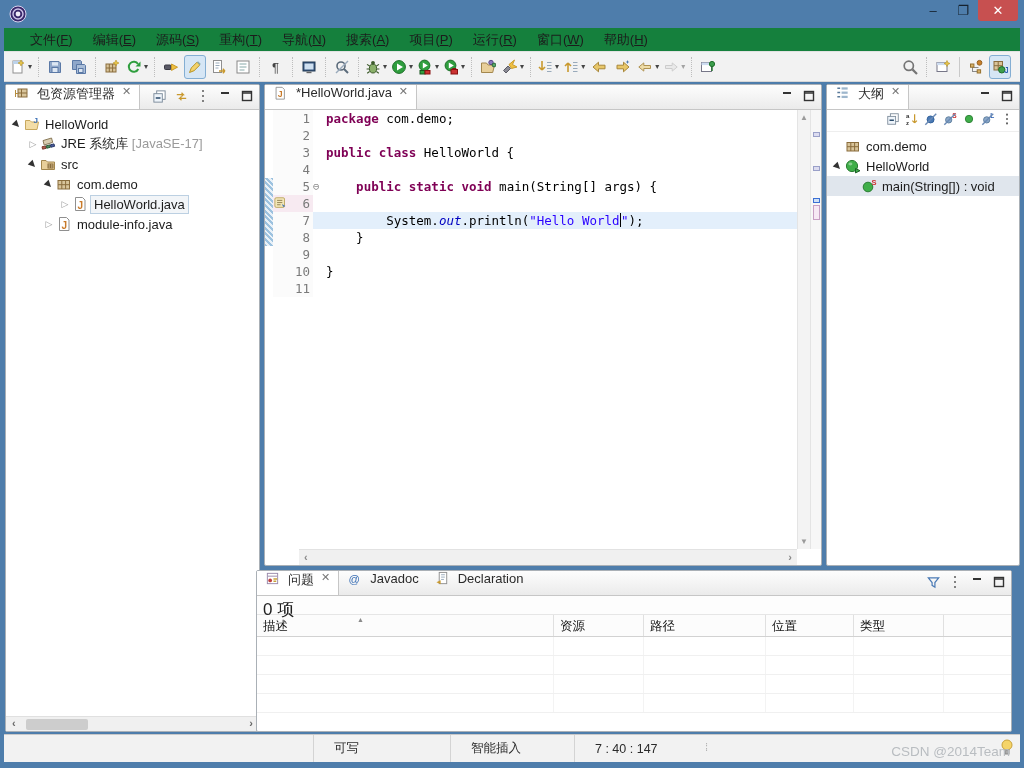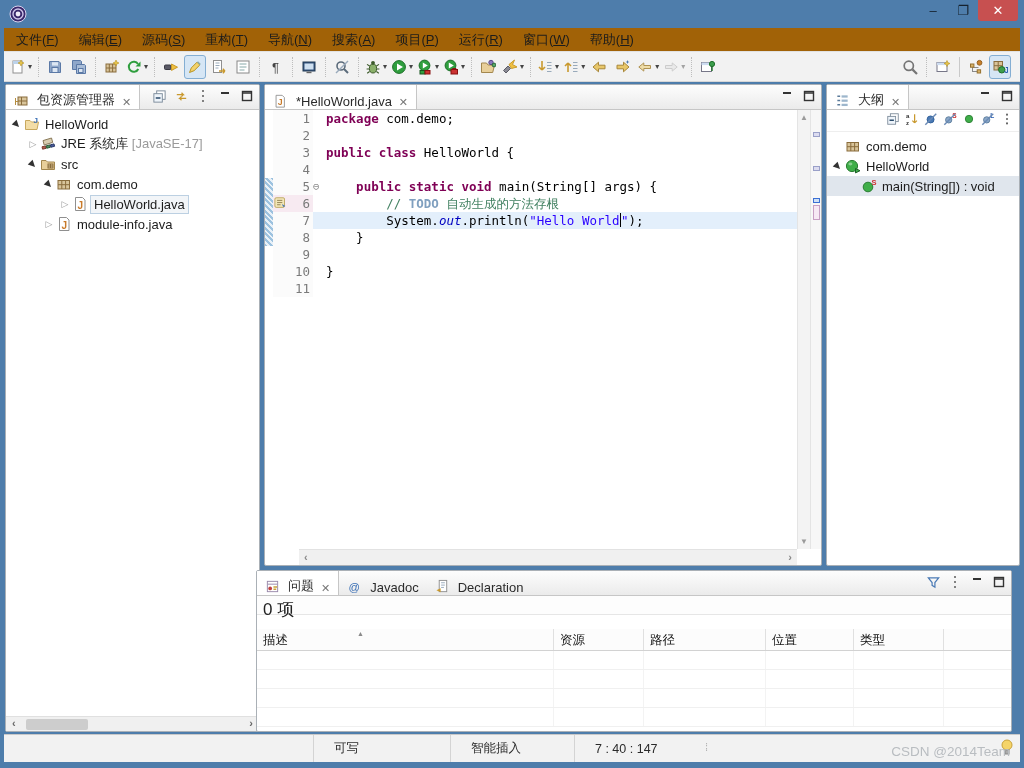--- a/index.html
+++ b/index.html
@@ -9,38 +9,38 @@
 
   
   .titlebar { position:absolute; left:0; top:0; width:1024px; height:28px; background:#4e7dab; }
   .app-icon { position:absolute; left:9px; top:5px; width:18px; height:18px; }
   .title-text { position:absolute; left:0; right:0; top:5px; text-align:center; font-size:14px; color:#17212e; }
   .win-btns { position:absolute; right:6px; top:0; display:flex; }
   .wbtn { width:30px; height:21px; display:flex; align-items:center; justify-content:center; color:#16222e; font-size:13px; }
   .wbtn.close { width:40px; background:#c75050; color:#fff; border-radius:0 0 3px 3px; font-weight:bold; }
 
   
-  .menubar { position:absolute; left:4px; right:4px; top:28px; height:24px; background:#a16207; border-bottom:1px solid #e2e2e2; display:flex; align-items:center; padding-left:2px; }
+  .menubar { position:absolute; left:4px; right:4px; top:28px; height:24px; background:#15803d; border-bottom:1px solid #e2e2e2; display:flex; align-items:center; padding-left:16px; }
   .menu-item { padding:3px 10px; font-size:13px; color:#1c1c1c; cursor:default; }
   .menu-item u { text-decoration:underline; }
 
   
   .toolbar { position:absolute; left:4px; right:4px; top:52px; height:30px; background:#f2f2f2; border-bottom:1px solid #d7d7d7; display:flex; align-items:center; padding-left:4px; }
   .tbtn { height:24px; min-width:22px; display:flex; align-items:center; justify-content:center; border:1px solid transparent; border-radius:3px; margin:0 1px; }
   .tbtn.active { background:#d6e6f5; border-color:#84aed3; }
   .tbtn.disabled { opacity:.45; }
   .caret { font-size:8px; color:#444; margin-left:2px; }
   .tsep { width:1px; height:20px; border-left:1px dotted #bdbdbd; margin:0 4px; }
   .tsep.solid { border-left:1px solid #c9c9c9; }
   .toolbar-right { position:absolute; right:8px; top:3px; display:flex; align-items:center; }
 
   
   .panel { position:absolute; background:#fff; border:1px solid #aab0b6; border-radius:2px; overflow:hidden; }
   .tabrow { height:25px; background:linear-gradient(#fdfdfd,#ebebeb); border-bottom:1px solid #c6c6c6; display:flex; align-items:stretch; font-size:13px; color:#2b2b2b; position:relative; }
-  .tab { display:flex; align-items:flex-end; gap:5px; padding:0 8px; }
+  .tab { display:flex; align-items:flex-start; gap:5px; padding:0 8px; }
   .tab.active { background:#fff; border-right:1px solid #c6c6c6; }
   .tab .x { color:#777; font-size:11px; margin-left:2px; }
   .tabrow-btns { position:absolute; right:4px; top:0; height:25px; display:flex; align-items:center; gap:6px; }
   .mini { font-size:12px; color:#333; width:16px; text-align:center; }
 
   #pkg-panel { left:5px; top:84px; width:255px; height:648px; }
   #editor-panel { left:264px; top:84px; width:558px; height:482px; }
   #outline-panel { left:826px; top:84px; width:194px; height:482px; }
   #problems-panel { left:256px; top:570px; width:756px; height:162px; }
 
@@ -82,21 +82,21 @@
   .cur { display:inline-block; width:1.5px; height:14px; background:#000; vertical-align:-2px; }
   .vscroll { position:absolute; right:11px; top:25px; bottom:16px; width:13px; background:#f3f3f3; border-left:1px solid #e4e4e4; }
   .vscroll .a { position:absolute; left:2px; font-size:8px; color:#9a9a9a; }
   .overview { position:absolute; right:0; top:25px; bottom:16px; width:11px; background:#f7f7f7; border-left:1px solid #e4e4e4; }
   .ovm { position:absolute; left:2px; width:7px; height:5px; background:#dcdcf0; border:1px solid #9aa0c8; }
   .editor-hscroll { position:absolute; left:0; right:24px; bottom:0; height:16px; background:#f0f0f0; border-top:1px solid #e2e2e2; }
   .editor-hscroll .arr { position:absolute; top:1px; font-size:11px; color:#888; font-weight:bold; }
 
   
   .count-row { height:19px; font-size:17px; color:#222; padding:2px 6px; background:#fdfdfd; border-bottom:1px solid #e6e6e6; }
-  .phead { height:22px; display:flex; border-bottom:1px solid #d2d2d2; background:#fcfcfc; font-size:12.5px; color:#111;margin-top:14px; }
+  .phead { height:22px; display:flex; border-bottom:1px solid #d2d2d2; background:#fcfcfc; font-size:12.5px; color:#111; }
   .pcol { border-right:1px solid #e0e0e0; padding:3px 6px; position:relative; }
   .sortmark { position:absolute; top:1px; left:100px; font-size:7px; color:#8a8a8a; }
   .prow { height:19px; display:flex; border-bottom:1px solid #f0f0f0; }
   .pcell { border-right:1px solid #f3f3f3; }
 
   
   .statusbar { position:absolute; left:4px; right:4px; top:734px; height:28px; background:#f2f2f2; border-top:1px solid #c9c9c9; font-size:12.5px; color:#2b2b2b; }
   .scell { position:absolute; top:0; height:100%; display:flex; align-items:center; padding-left:20px; border-left:1px solid #d4d4d4; }
   .sdots { position:absolute; top:6px; color:#b5b5b5; font-size:11px; letter-spacing:0; }
   .watermark { position:absolute; right:10px; bottom:3px; color:#b9bdc1; font-size:13.5px; }
@@ -474,21 +474,21 @@
     <div class="code-area" id="code-area">
         <div class="code-line"><span class="rng"></span><span class="gico"></span><span class="gnum">1</span><span class="gfold"></span><span class="gtxt"><span class="kw">package</span><span class="pl"> com.demo;</span></span></div>
         <div class="code-line"><span class="rng"></span><span class="gico"></span><span class="gnum">2</span><span class="gfold"></span><span class="gtxt"></span></div>
         <div class="code-line"><span class="rng"></span><span class="gico"></span><span class="gnum">3</span><span class="gfold"></span><span class="gtxt"><span class="kw">public class</span><span class="pl"> HelloWorld {</span></span></div>
         <div class="code-line"><span class="rng"></span><span class="gico"></span><span class="gnum">4</span><span class="gfold"></span><span class="gtxt"></span></div>
         <div class="code-line"><span class="rng hatch"></span><span class="gico"></span><span class="gnum">5</span><span class="gfold">⊖</span><span class="gtxt"><span class="pl">    </span><span class="kw">public static void</span><span class="pl"> main(String[] args) {</span></span></div>
         <div class="code-line task"><span class="rng hatch"></span><span class="gico"><span style="position:absolute;left:1px;top:1px"><svg width="14" height="14" viewBox="0 0 16 16">
                 <rect x="1" y="2" width="11" height="11" rx="1.5" fill="#f2e6b8" stroke="#b9a35a"></rect>
                 <path d="M3.5 5h6M3.5 7.5h6M3.5 10h4" stroke="#8a7a4a"></path>
                 <path d="M9 9l4 2.5-2.5 1z" fill="#4a7ab5"></path>
-              </svg></span></span><span class="gnum">6</span><span class="gfold"></span><span class="gtxt"><span class="pl">        </span><span class="cm">// </span><span class="todo">TODO</span><span class="cm"> 自动生成的方法存根</span></span></div>
+              </svg></span></span><span class="gnum">6</span><span class="gfold"></span></div>
         <div class="code-line cur-line"><span class="rng hatch"></span><span class="gico"></span><span class="gnum">7</span><span class="gfold"></span><span class="gtxt"><span class="pl">        System.</span><span class="fld">out</span><span class="pl">.println(</span><span class="str">"Hello World</span><span class="cur"></span><span class="str">"</span><span class="pl">);</span></span></div>
         <div class="code-line"><span class="rng hatch"></span><span class="gico"></span><span class="gnum">8</span><span class="gfold"></span><span class="gtxt"><span class="pl">    }</span></span></div>
         <div class="code-line"><span class="rng"></span><span class="gico"></span><span class="gnum">9</span><span class="gfold"></span><span class="gtxt"></span></div>
         <div class="code-line"><span class="rng"></span><span class="gico"></span><span class="gnum">10</span><span class="gfold"></span><span class="gtxt"><span class="pl">}</span></span></div>
         <div class="code-line"><span class="rng"></span><span class="gico"></span><span class="gnum">11</span><span class="gfold"></span><span class="gtxt"></span></div>
       </div>
     <div class="vscroll">
       <span class="a" style="top:3px">▲</span>
       <span class="a" style="bottom:3px">▼</span>
     </div>

